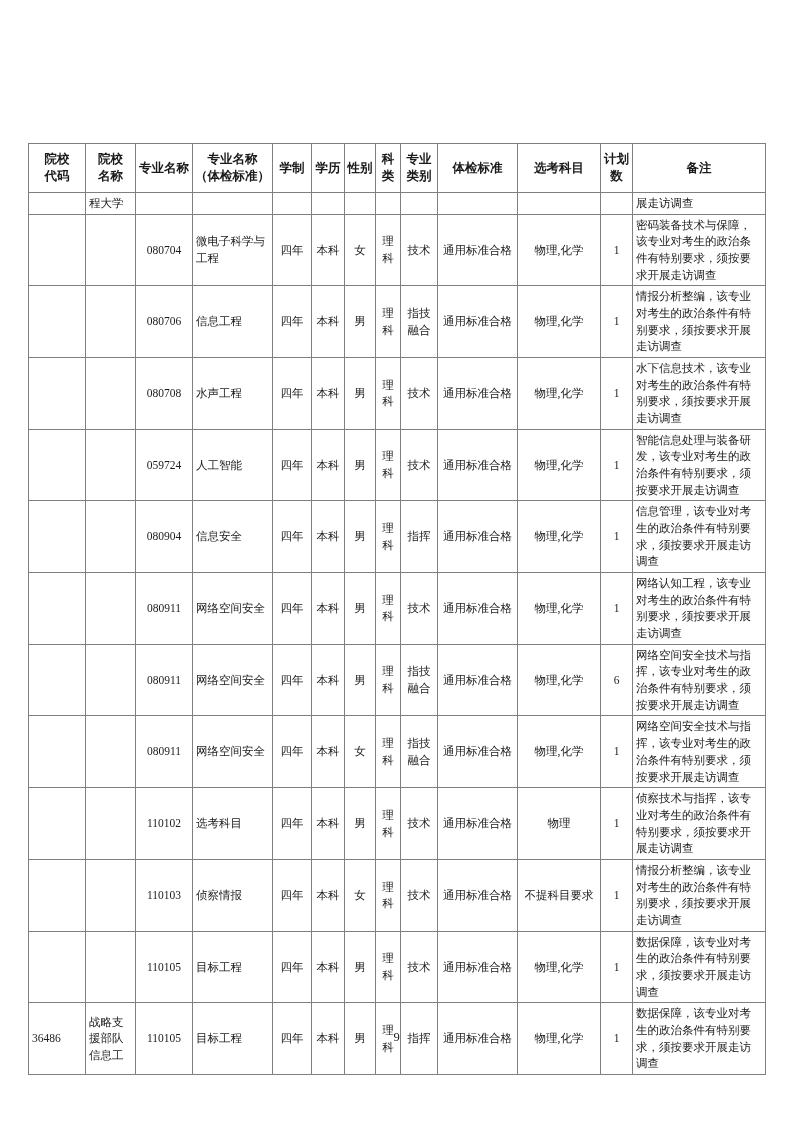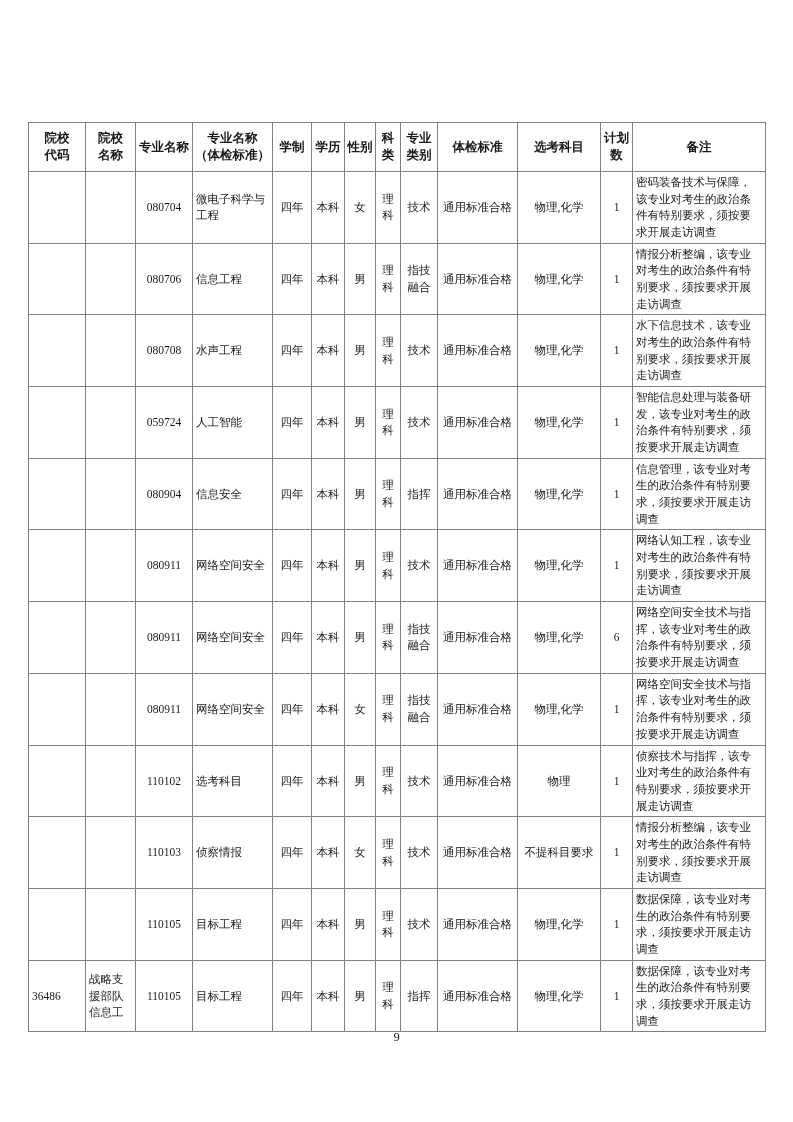--- a/index.html
+++ b/index.html
@@ -21,21 +21,21 @@
     position: absolute;
     left: 0;
     top: 0;
     width: 793px;
     height: 1122px;
   }
 
   .table-wrap {
     position: absolute;
     left: 28px;
-    top: 122px;
+    top: 143px;
     width: 737px;
   }
 
   table.plan {
     border-collapse: collapse;
     table-layout: fixed;
     width: 737px;
     border: 1px solid #7f7f7f;
   }
 
@@ -165,20 +165,35 @@
           <th>
             <span>计划</span><br>
             <span>数</span>
           </th>
           <th>备注</th>
         </tr>
       </thead>
       <tbody id="table-body">
           <tr>
             <td class="cell-schoolcode"></td>
+            <td class="cell-schoolname">程大学</td>
+            <td class="cell-majorcode"></td>
+            <td class="cell-majorname"></td>
+            <td class="cell-years"></td>
+            <td class="cell-degree"></td>
+            <td class="cell-gender"></td>
+            <td class="cell-kelei"></td>
+            <td class="cell-category"></td>
+            <td class="cell-medical"></td>
+            <td class="cell-subject"></td>
+            <td class="cell-quota"></td>
+            <td class="cell-remark">展走访调查</td>
+          </tr>
+          <tr>
+            <td class="cell-schoolcode"></td>
             <td class="cell-schoolname"></td>
             <td class="cell-majorcode">080704</td>
             <td class="cell-majorname">微电子科学与工程</td>
             <td class="cell-years">四年</td>
             <td class="cell-degree">本科</td>
             <td class="cell-gender">女</td>
             <td class="cell-kelei">理科</td>
             <td class="cell-category">技术</td>
             <td class="cell-medical">通用标准合格</td>
             <td class="cell-subject">物理,化学</td>

